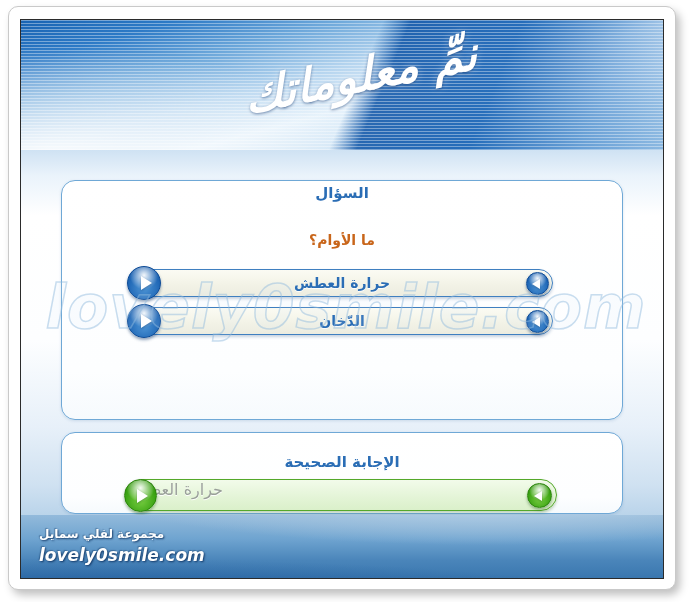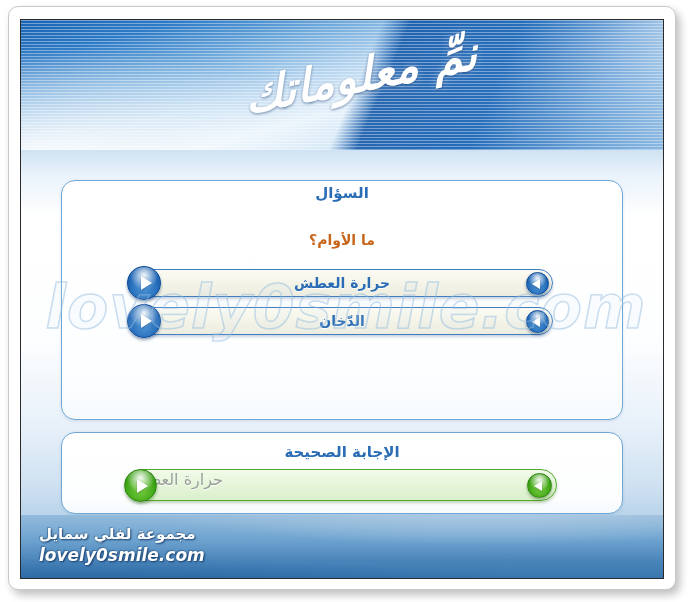--- a/index.html
+++ b/index.html
@@ -67,38 +67,38 @@
 
   .tri-right { width:0; height:0; border-top:7px solid transparent; border-bottom:7px solid transparent;
                border-left:11px solid #ffffff; margin-left:4px;
                filter:drop-shadow(0 1px 1px rgba(0,40,90,.4)); }
   .tri-left  { width:0; height:0; border-top:5px solid transparent; border-bottom:5px solid transparent;
                border-right:8px solid #ffffff; margin-right:3px;
                filter:drop-shadow(0 1px 1px rgba(0,40,90,.4)); }
   .green-btn .tri-right { filter:drop-shadow(0 1px 1px rgba(20,80,10,.4)); }
   .green-btn .tri-left  { filter:drop-shadow(0 1px 1px rgba(20,80,10,.4)); }
 
-  .a-label { padding-top:10px; }
+  .a-label { padding-top:20px; }
   .answer-capsule { position:relative; width:430px; height:32px; margin:8px auto 0; border-radius:16px;
              background:linear-gradient(to bottom,#f2fbea 0%,#e3f4d6 60%,#daf0ca 100%);
              border:1px solid #54a82a; box-shadow:0 2px 3px rgba(60,120,40,.3); }
   .answer-capsule .cap-label { color:#9aa09a; text-shadow:0 1px 0 rgba(255,255,255,.9); }
   .a-btn-left  { left:-4px; top:-1px; width:33px; height:33px; }
   .a-btn-right { right:4px; top:3px;  width:25px; height:25px; }
 
   
   .page-footer { position:relative; height:63px; flex:0 0 auto; overflow:hidden;
     background:
       radial-gradient(130% 150% at 30% 210%, rgba(255,255,255,.95) 34%, rgba(255,255,255,0) 63%),
       radial-gradient(110% 190% at 72% -70%, rgba(226,238,248,.95) 0%, rgba(170,200,225,.6) 45%, rgba(170,200,225,0) 62%),
       radial-gradient(150% 120% at 10% 135%, rgba(23,82,150,.75) 0%, rgba(23,82,150,0) 55%),
       linear-gradient(to bottom, #93badb 0%, #6fa4d0 38%, #4a85ba 72%, #3a77af 100%);
   }
   .footer-text { position:absolute; left:18px; top:9px; line-height:21px; color:#ffffff; }
-  .footer-group { font-size:15px; font-weight:bold;
+  .footer-group { font-size:12px; font-weight:bold;
                   text-shadow:1px 1px 2px rgba(10,45,90,.85), -1px -1px 1px rgba(10,45,90,.35); }
   .footer-site  { font-size:17px; font-weight:bold; font-style:italic;
                   text-shadow:1px 1px 2px rgba(10,45,90,.85), -1px -1px 1px rgba(10,45,90,.35); }
 
   
   .watermark { position:absolute; left:0; top:272px; width:692px; text-align:center; z-index:60;
     font-size:60px; font-weight:bold; font-style:italic; letter-spacing:1px;
     color:rgba(205,225,242,.10); -webkit-text-stroke:1.5px rgba(145,185,222,.48);
     pointer-events:none; white-space:nowrap; }
 </style>

